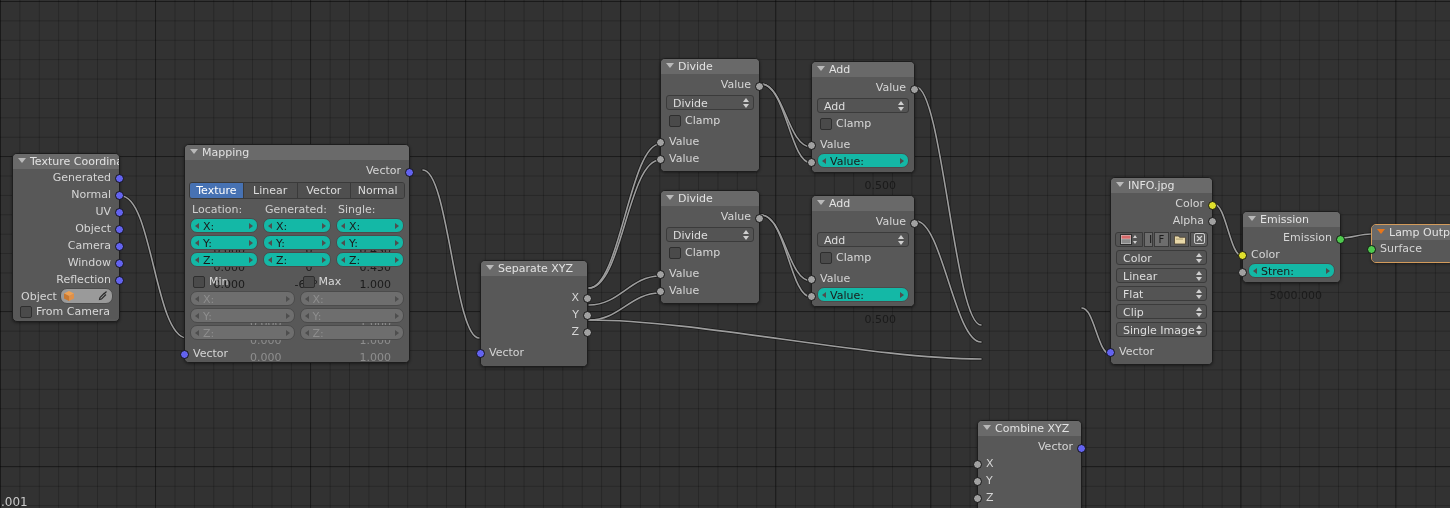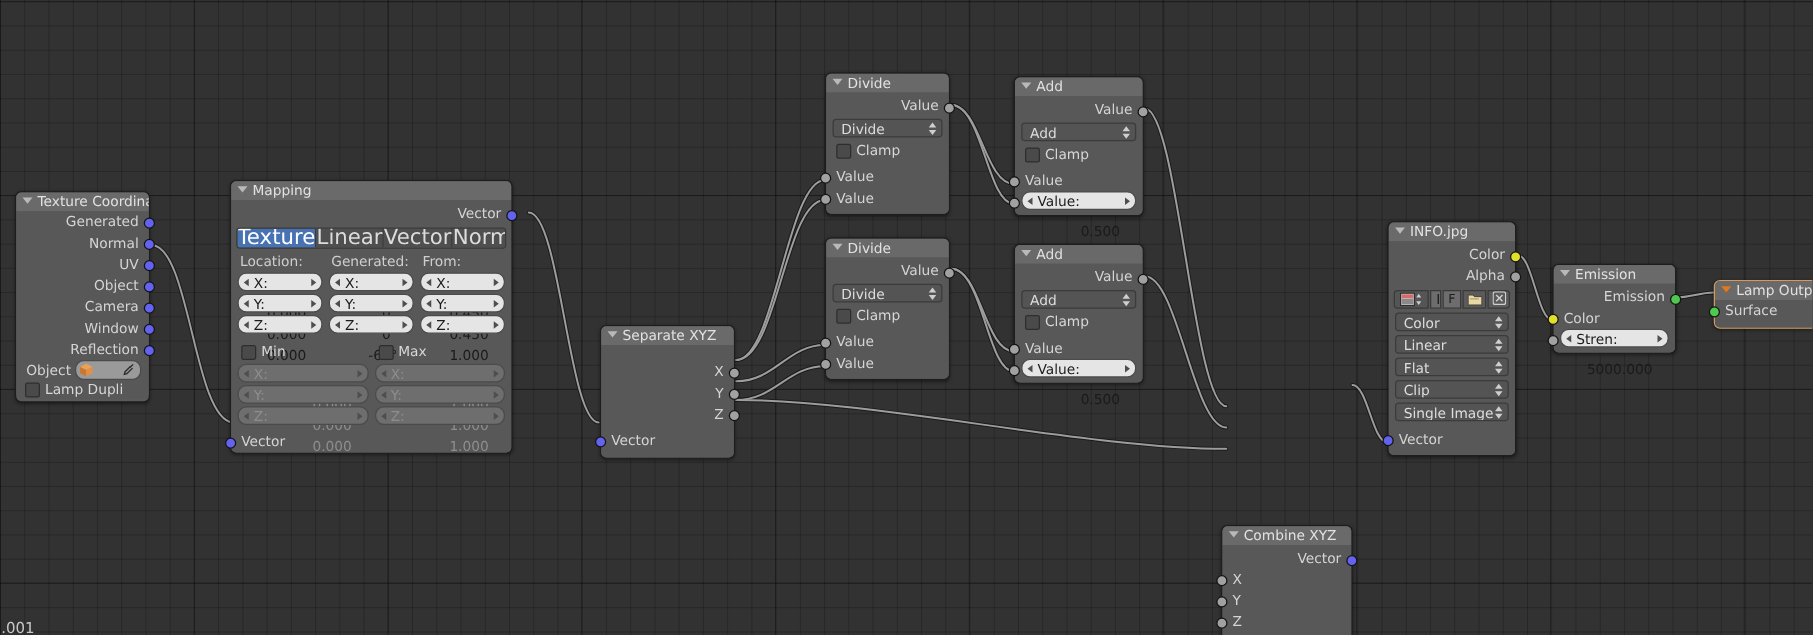--- a/index.html
+++ b/index.html
@@ -64,36 +64,36 @@
   .enum .arws i{display:block;width:0;height:0;margin:0 auto;
     border-left:3px solid transparent;border-right:3px solid transparent;}
   .enum .arws i.u{border-bottom:4px solid #cfcfcf;}
   .enum .arws i.d{border-top:4px solid #cfcfcf;margin-top:2px;}
 
   .chk{height:15px;line-height:15px;font-size:11px;color:#d8d8d8;
     padding-left:19px;position:relative;margin-bottom:2px;}
   .chk .box{position:absolute;left:3px;top:2px;width:10px;height:10px;
     border-radius:2px;background:#4a4a4a;border:1px solid #2e2e2e;}
 
-  .num{height:15px;line-height:15px;border-radius:7px;background:#e5e5e5;
+  .num{height:15px;line-height:15px;border-radius:7px;background:#14b8a6;
     border:1px solid #4b4b4b;color:#111;font-size:11px;position:relative;
     box-sizing:border-box;padding:0 12px;white-space:nowrap;}
   .num .lbl{position:absolute;left:12px;top:0;color:#1a1a1a;}
   .num .val{position:absolute;right:12px;top:0;color:#1a1a1a;margin-top:24px;}
   .num .la,.num .ra{position:absolute;top:4px;width:0;height:0;
     border-top:3px solid transparent;border-bottom:3px solid transparent;}
   .num .la{left:4px;border-right:4px solid #4e4e4e;}
   .num .ra{right:4px;border-left:4px solid #4e4e4e;}
   .num.dim{background:#6e6e6e;}
   .num.dim .lbl,.num.dim .val{color:#8e8e8e;}
 
   
   .tabs{display:flex;height:15px;margin:3px 4px 4px 4px;border-radius:3px;overflow:hidden;
         border:1px solid #3a3a3a;}
-  .tabs div{flex:1;line-height:15px;text-align:center;font-size:17px;
+  .tabs div{flex:1;line-height:15px;text-align:center;font-size:11px;
         background:#4f4f4f;color:#dcdcdc;border-right:1px solid #3a3a3a;}
   .tabs div:last-child{border-right:none;}
   .tabs div.act{background:#4772b3;color:#fff;}
   .colhead{font-size:11px;color:#cfcfcf;margin:0 0 2px 2px;}
   .cols{display:flex;gap:5px;padding:0 5px;}
   .col{flex:1;}
   .col .num{margin-bottom:2px;}
   .minmax{display:flex;gap:5px;padding:3px 5px 0 5px;}
   .minmax .col{flex:1;}
 
@@ -184,21 +184,21 @@
             <polygon points="1,3.5 6,6 6,11 1,8.5" fill="#c87830"></polygon>
             <polygon points="11,3.5 6,6 6,11 11,8.5" fill="#e09048"></polygon>
           </svg>
           <svg class="eyedrop" width="10" height="11" viewBox="0 0 10 11">
             <path d="M8.5,1.5 L6,4 M6.5,3 L2,7.5 L1.5,9.5 L3.5,9 L8,4.5" stroke="#2a2a2a" stroke-width="1.1" fill="none"></path>
           </svg>
         </span>
       </div>
       <div class="chk" style="margin-left:4px;">
         <span class="box"></span>
-        <span>Lamp Dupli</span>
+        <span>From Camera</span>
       </div>
     </div>
   </div>
 
   <div class="node" style="left:184px;top:144px;width:226px;">
     <div class="hdr">
       <span class="tri"></span>
       <span>Mapping</span>
     </div>
     <div class="body">
@@ -249,21 +249,21 @@
               <span class="ra"></span>
             </div>
           <div class="num">
               <span class="la"></span>
               <span class="lbl">Z:</span>
               <span class="val">-60°</span>
               <span class="ra"></span>
             </div>
         </div>
         <div class="col">
-          <div class="colhead">From:</div>
+          <div class="colhead">Single:</div>
           <div class="num">
               <span class="la"></span>
               <span class="lbl">X:</span>
               <span class="val">0.450</span>
               <span class="ra"></span>
             </div>
           <div class="num">
               <span class="la"></span>
               <span class="lbl">Y:</span>
               <span class="val">0.450</span>

